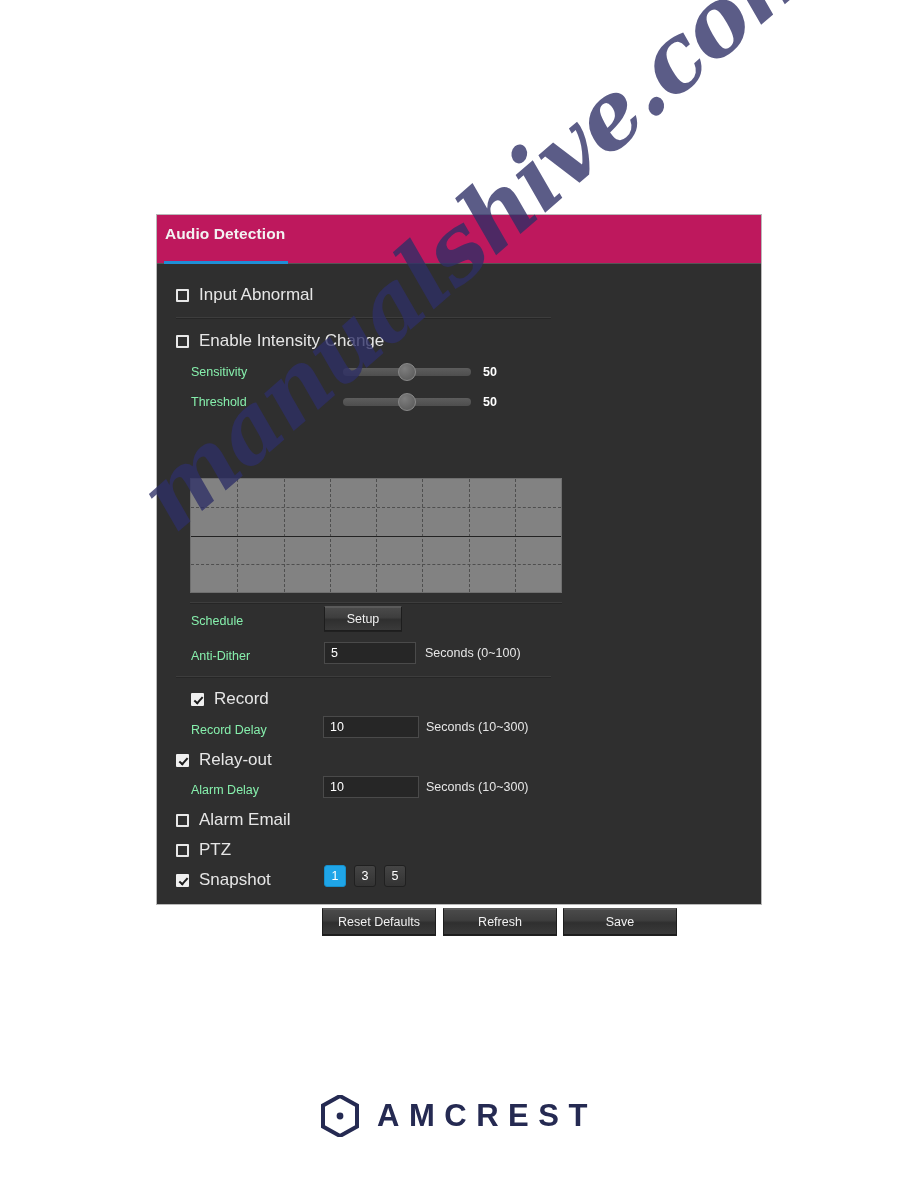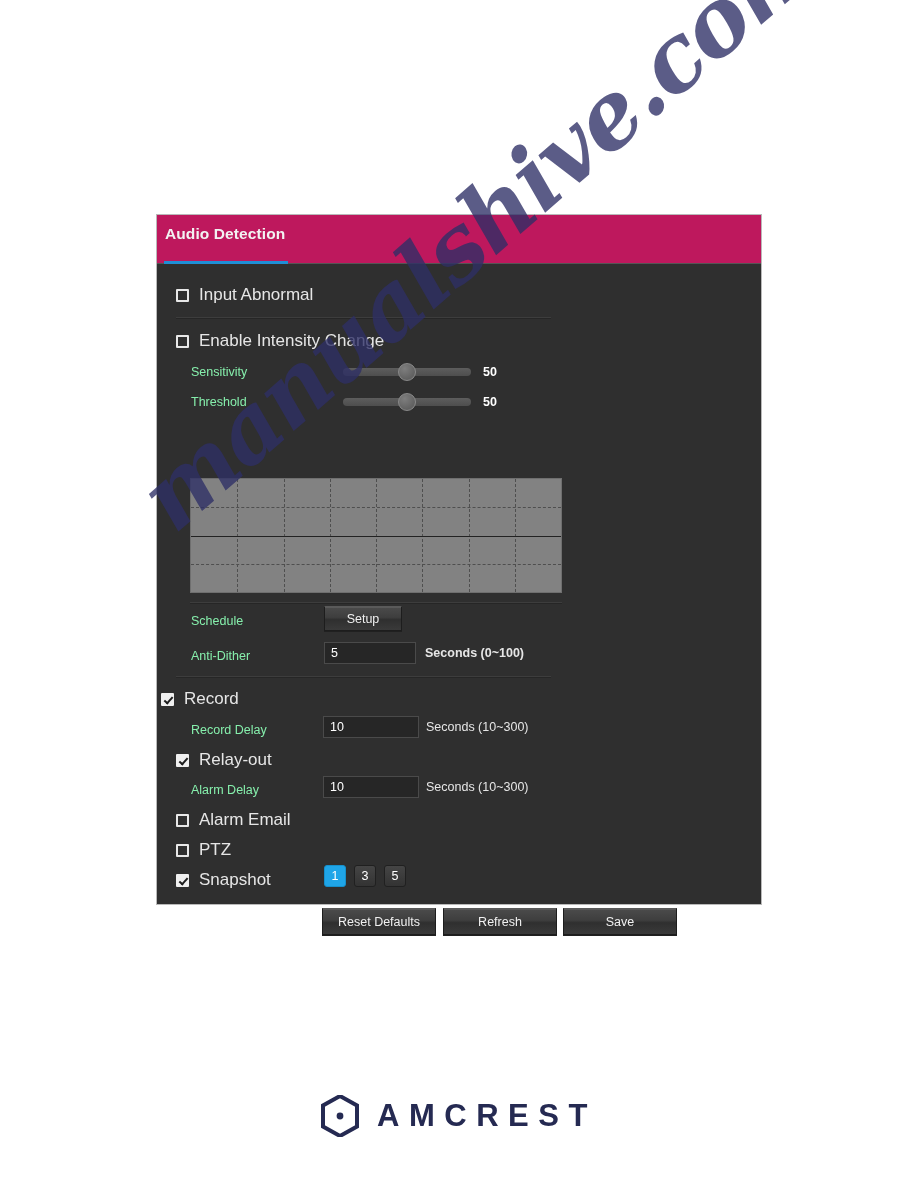--- a/index.html
+++ b/index.html
@@ -362,25 +362,25 @@
 
       <div class="row" style="left:34px; top:347px;">
         <span class="field-label">Schedule</span>
       </div>
       <div class="btn btn-setup" style="left:167px; top:342px;">Setup</div>
 
       <div class="row" style="left:34px; top:382px;">
         <span class="field-label">Anti-Dither</span>
       </div>
       <input class="txtbox w1" style="position: absolute; left: 167px; top: 378px;" value="5">
-      <span class="unit-label" style="position:absolute; left:268px; top:382px;font-weight:bold;">Seconds (0~100)</span>
+      <span class="unit-label" style="position:absolute; left:268px; top:382px;">Seconds (0~100)</span>
 
       <div class="divider" style="left:19px; top:412px; width:375px;"></div>
 
-      <div class="row" style="left:4px; top:425px;">
+      <div class="row" style="left:34px; top:425px;">
         <span class="cbx checked"></span>
         <span class="cbx-label">Record</span>
       </div>
 
       <div class="row" style="left:34px; top:456px;">
         <span class="field-label">Record Delay</span>
       </div>
       <input class="txtbox w2" style="position: absolute; left: 166px; top: 452px;" value="10">
       <span class="unit-label" style="position:absolute; left:269px; top:456px;">Seconds (10~300)</span>
 

